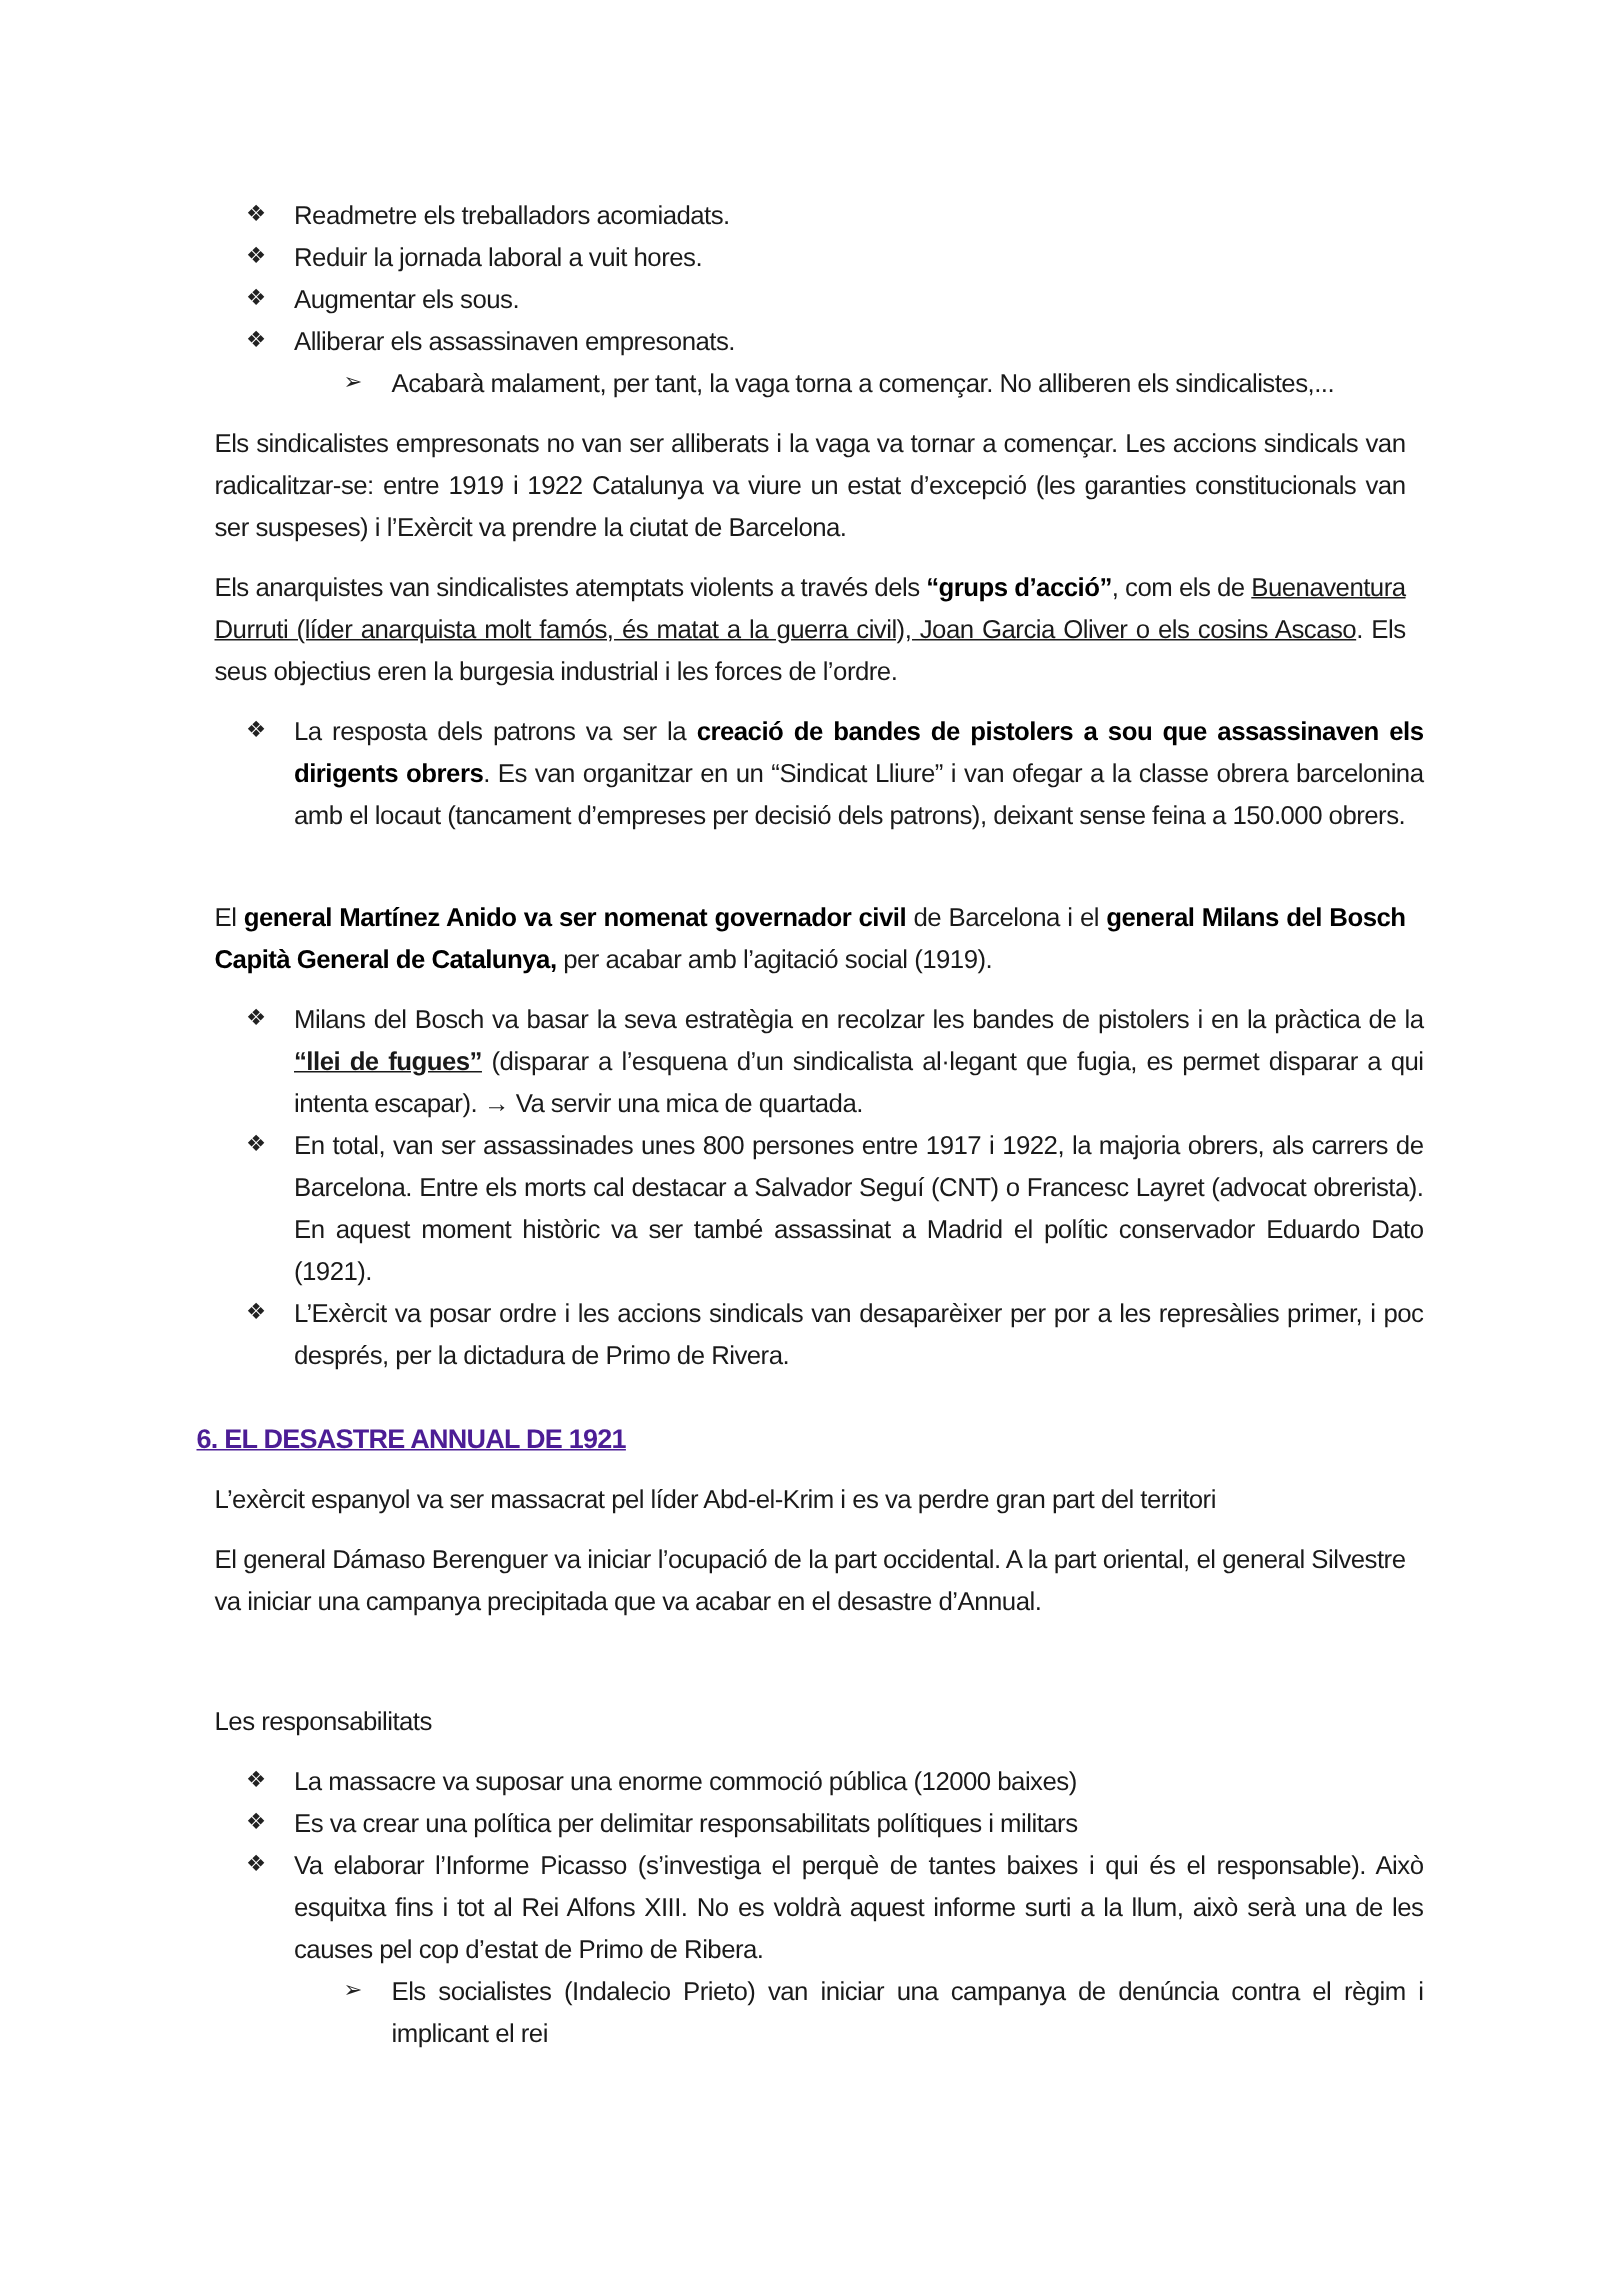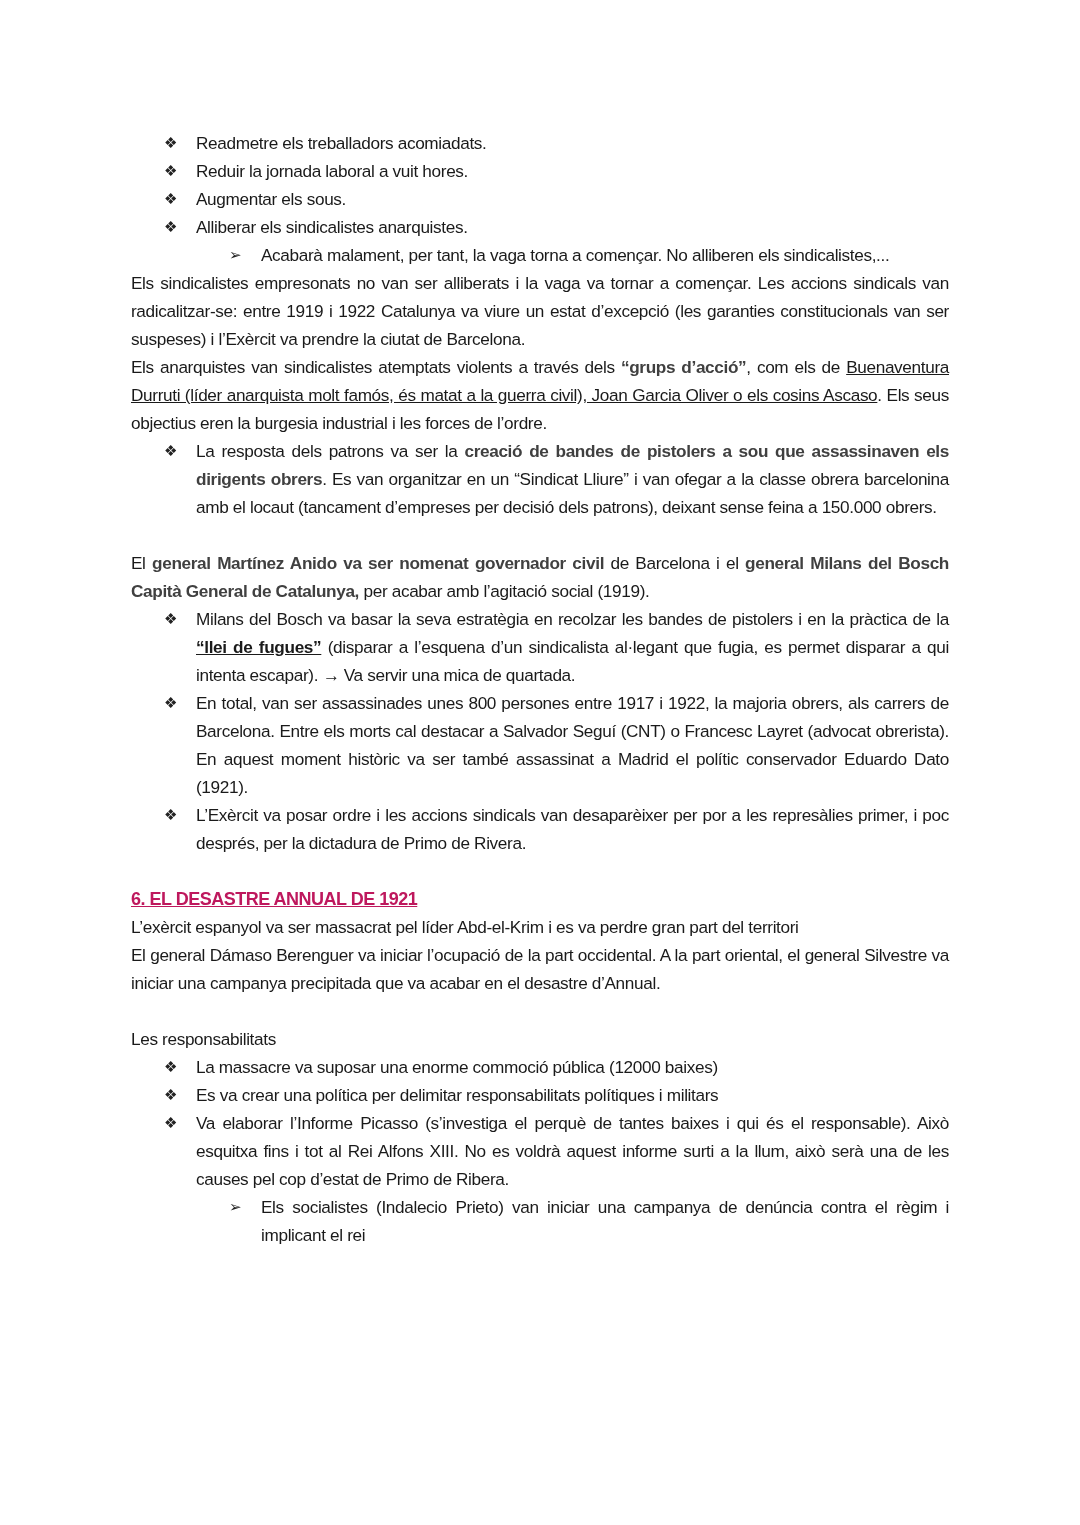--- a/index.html
+++ b/index.html
@@ -3,47 +3,47 @@
   <meta charset="utf-8">
   <style>
     html, body { margin: 0; padding: 0; background: #ffffff; }
     body { width: 1080px; height: 1525px; position: relative; overflow: hidden; }
     .page {
       position: absolute; left: 131px; top: 129px; width: 818px;
       font-family: "Liberation Sans", sans-serif;
       font-size: 17.2px; line-height: 28px; color: #1a1a1a;
       letter-spacing: -0.35px;
     }
-    p { margin: 0; text-align: justify; }
-    .hl { color: #404040; font-weight: bold; }
+    p { margin: 12px; text-align: justify; }
+    .hl { color: #000000; font-weight: bold; }
     .u { text-decoration: underline; }
     .ub { text-decoration: underline; font-weight: bold; }
     ul { list-style: none; margin: 0; padding: 0; }
     li { position: relative; text-align: justify; }
     li.b1 { padding-left: 65px; }
     li.b2 { padding-left: 130px; }
     .bullet { position: absolute; top: 0; font-size: 15px; color: #222; }
     li.b1 .bullet { left: 33px; }
     li.b2 .bullet { left: 98px; }
     .gap { height: 28px; }
     h2 {
       margin: 0; font-size: 18px; line-height: 28px; font-weight: bold;
-      color: #be185d; text-decoration: underline; letter-spacing: -0.5px;
+      color: #4c1d95; text-decoration: underline; letter-spacing: -0.5px;
     }
   </style>
 </head>
 <body>
 
 <div class="page">
 
   <ul>
     <li class="b1"><span class="bullet">❖</span><span>Readmetre els treballadors acomiadats.</span></li>
     <li class="b1"><span class="bullet">❖</span><span>Reduir la jornada laboral a vuit hores.</span></li>
     <li class="b1"><span class="bullet">❖</span><span>Augmentar els sous.</span></li>
-    <li class="b1"><span class="bullet">❖</span><span>Alliberar els sindicalistes anarquistes.</span></li>
+    <li class="b1"><span class="bullet">❖</span><span>Alliberar els assassinaven empresonats.</span></li>
     <li class="b2"><span class="bullet">➢</span><span>Acabarà malament, per tant, la vaga torna a començar. No alliberen els sindicalistes,...</span></li>
   </ul>
 
   <p>Els sindicalistes empresonats no van ser alliberats i la vaga va tornar a començar. Les accions sindicals van radicalitzar-se: entre 1919 i 1922 Catalunya va viure un estat d’excepció (les garanties constitucionals van ser suspeses) i l’Exèrcit va prendre la ciutat de Barcelona.</p>
 
   <p><span>Els anarquistes van sindicalistes atemptats violents a través dels </span><span class="hl">“grups d’acció”</span><span>, com els de </span><span class="u">Buenaventura Durruti (líder anarquista molt famós, és matat a la guerra civil), Joan Garcia Oliver o els cosins Ascaso</span><span>. Els seus objectius eren la burgesia industrial i les forces de l’ordre.</span></p>
 
   <ul>
     <li class="b1"><span class="bullet">❖</span><span>La resposta dels patrons va ser la </span><span class="hl">creació de bandes de pistolers a sou que assassinaven els dirigents obrers</span><span>. Es van organitzar en un “Sindicat Lliure” i van ofegar a la classe obrera barcelonina amb el locaut (tancament d’empreses per decisió dels patrons), deixant sense feina a 150.000 obrers.</span></li>
   </ul>

